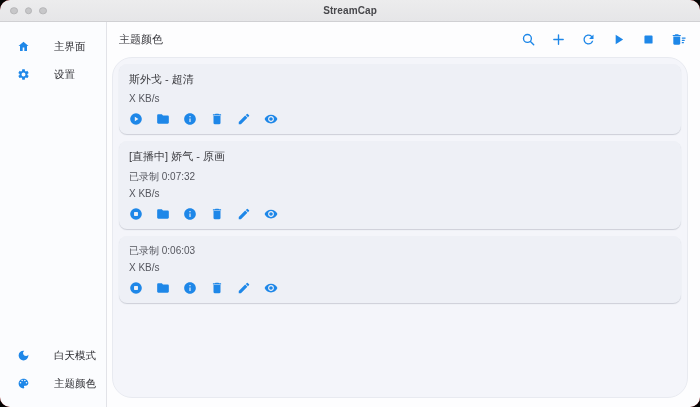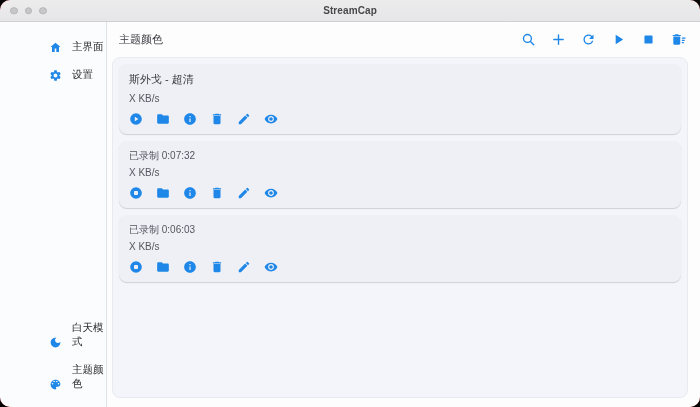--- a/index.html
+++ b/index.html
@@ -11,34 +11,34 @@
   .titlebar { flex:0 0 22px; height:22px; background:linear-gradient(#ececed,#e6e6e8); border-bottom:1px solid #d0d0d3; position:relative; display:flex; align-items:center; justify-content:center; }
   .traffic { position:absolute; left:10px; top:50%; transform:translateY(-50%); display:flex; gap:7px; }
   .light { width:7.5px; height:7.5px; border-radius:50%; background:#c7c7c9; border:0.5px solid #b4b4b6; }
   .win-title { font-size:10px; color:#48484c; font-weight:bold; letter-spacing:.1px; }
 
   
   .app-body { flex:1; display:flex; min-height:0; }
 
   
   .sidebar { flex:0 0 107px; width:107px; background:#fbfcfe; border-right:1px solid #e2e3e8; display:flex; flex-direction:column; justify-content:space-between; padding:11px 0 9px; }
-  .nav-item { display:flex; align-items:flex-end; gap:10px; padding:7px 0 7px 17px; cursor:default; color:#1e87e8;margin-left:32px; }
+  .nav-item { display:flex; align-items:flex-start; gap:24px; padding:7px 0 7px 17px; cursor:default; color:#1e87e8; }
   .nav-item svg { width:13px; height:13px; flex:0 0 13px; }
   .nav-label { font-size:10.5px; color:#2d2d32; }
 
   
   .main { flex:1; display:flex; flex-direction:column; min-width:0; background:#fdfdfe; }
   .main-header { flex:0 0 35px; display:flex; align-items:center; padding:0 14px 0 12px; }
   .page-title { font-size:11px; color:#3b3b40; }
   .toolbar { margin-left:auto; display:flex; align-items:center; gap:15px; }
   .tool-btn { color:#1e87e8; display:flex; align-items:center; justify-content:center; cursor:default; background:none; border:none; padding:0; }
   .tool-btn svg { width:15px; height:15px; }
 
   
-  .panel { flex:1; margin:0 12px 9px 5px; background:#f4f5fa; border:1px solid #e8eaf0; border-radius:8px; padding:6px; overflow:hidden; }
+  .panel { flex:1; margin:0 12px 9px 5px; background:#f4f5fa; border:1px solid #e8eaf0; border-radius:20px; padding:6px; overflow:hidden; }
   .card { background:#eef0f6; border-radius:8px; padding:8px 10px; margin-bottom:7px; box-shadow:0 1px 1px rgba(105,110,130,.28); }
   .card-title { font-size:11px; color:#3a3a3f; margin-bottom:6px; }
   .card-line { font-size:10px; color:#55565e; margin-bottom:4px; }
   .card-actions { display:flex; align-items:center; gap:13px; margin-top:8px; }
   .action-btn { color:#1e87e8; display:flex; align-items:center; justify-content:center; cursor:default; background:none; border:none; padding:0; }
   .action-btn svg { width:14px; height:14px; }
 
   .icon-fill { fill:currentColor; }
   .icon-stroke { fill:none; stroke:currentColor; stroke-width:2.2; stroke-linecap:round; }
 </style>
@@ -166,20 +166,21 @@
             </button>
             <button class="action-btn">
               <svg viewBox="0 0 24 24" class="icon-fill">
                   <path d="M12 4.5C7 4.5 2.73 7.61 1 12c1.73 4.39 6 7.5 11 7.5s9.27-3.11 11-7.5c-1.73-4.39-6-7.5-11-7.5zM12 17c-2.76 0-5-2.24-5-5s2.24-5 5-5 5 2.24 5 5-2.24 5-5 5zm0-8c-1.66 0-3 1.34-3 3s1.34 3 3 3 3-1.34 3-3-1.34-3-3-3z"></path>
                 </svg>
             </button>
           </div>
         </div>
 
         <div class="card">
+          <div class="card-title">[直播中] 娇气 - 原画</div>
           <div class="card-line">已录制 0:07:32</div>
           <div class="card-line">X KB/s</div>
           <div class="card-actions">
             <button class="action-btn">
               <svg viewBox="0 0 24 24">
                   <circle cx="12" cy="12" r="10" class="icon-fill"></circle>
                   <rect x="8.6" y="8.6" width="6.8" height="6.8" rx="1.2" fill="#eef0f6"></rect>
                 </svg>
             </button>
             <button class="action-btn">

